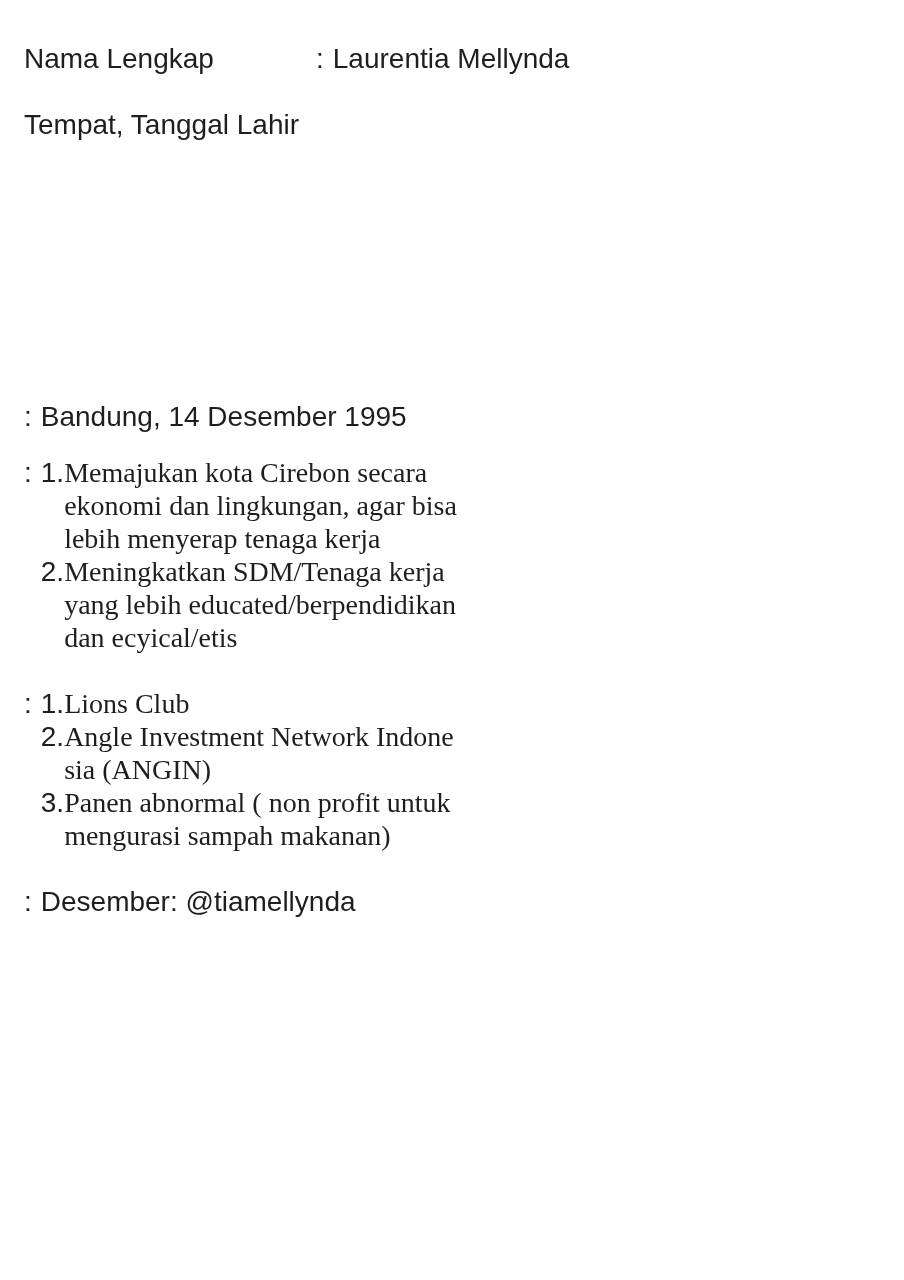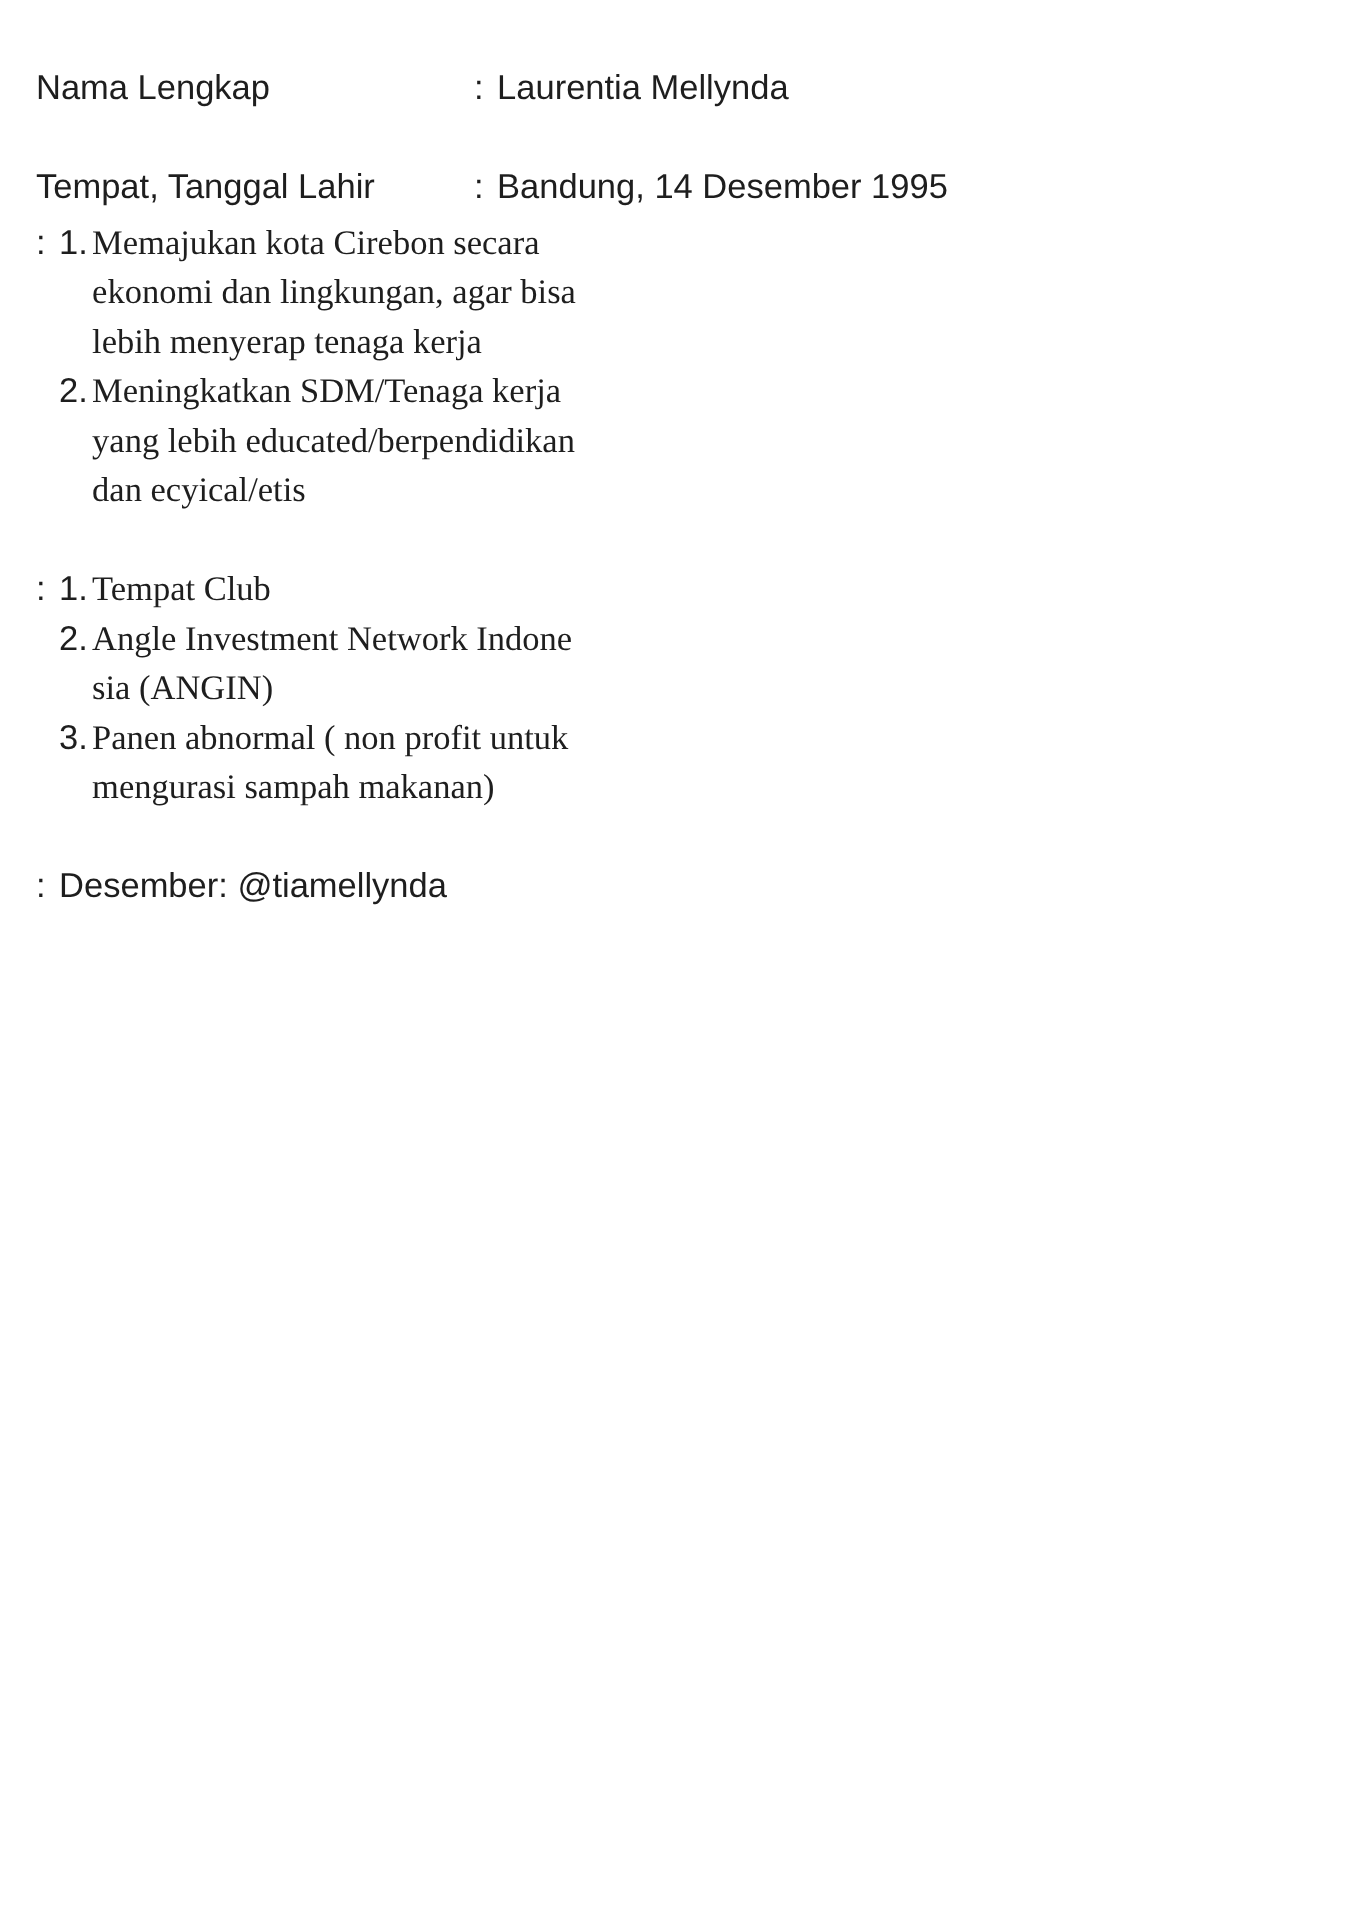--- a/index.html
+++ b/index.html
@@ -8,34 +8,35 @@
     background: #ffffff;
   }
   .page {
     position: relative;
     width: 904px;
     height: 1280px;
     background: #ffffff;
     overflow: hidden;
     font-family: "Liberation Sans", "DejaVu Sans", sans-serif;
     color: #1e1e1e;
-    font-size: 23px;
+    font-size: 28px;
     line-height: 33px;
     -webkit-font-smoothing: antialiased;
   }
   .content {
     padding: 42px 24px 0 24px;
   }
   .row {
     display: flex;
     align-items: flex-start;
     margin-bottom: 33px;
   }
   .row.tight {
-    margin-bottom: 4px;
+    margin-bottom: 23px;
+    flex-direction: column;
   }
   .label {
     flex: 0 0 292px;
     white-space: nowrap;
   }
   .value-wrap {
     display: flex;
     align-items: flex-start;
   }
   .sep {
@@ -100,21 +101,21 @@
         </div>
       </div>
     </div>
 
     <div class="row">
       <div class="value-wrap">
         <span class="sep">:</span>
         <div class="olist">
           <div class="li">
             <span class="num">1.</span>
-            <span class="li-text">Tempat Club</span>
+            <span class="li-text">Lions Club</span>
           </div>
           <div class="li">
             <span class="num">2.</span>
             <span class="li-text">Angle Investment Network Indone
 sia (ANGIN)</span>
           </div>
           <div class="li">
             <span class="num">3.</span>
             <span class="li-text">Panen abnormal ( non profit untuk
 mengurasi sampah makanan)</span>

